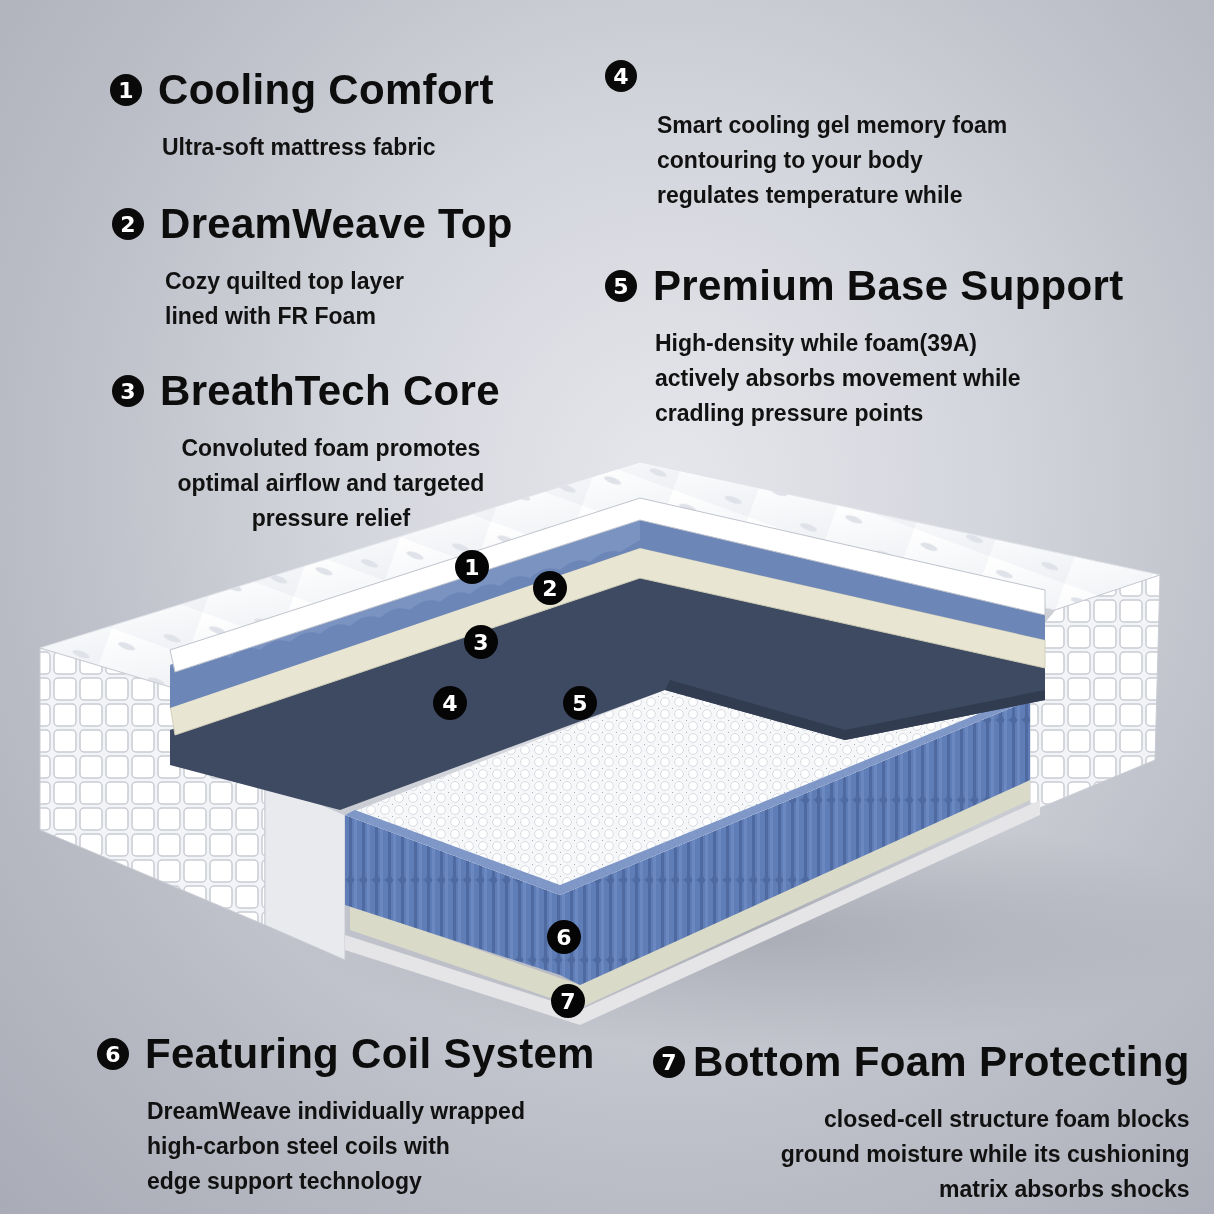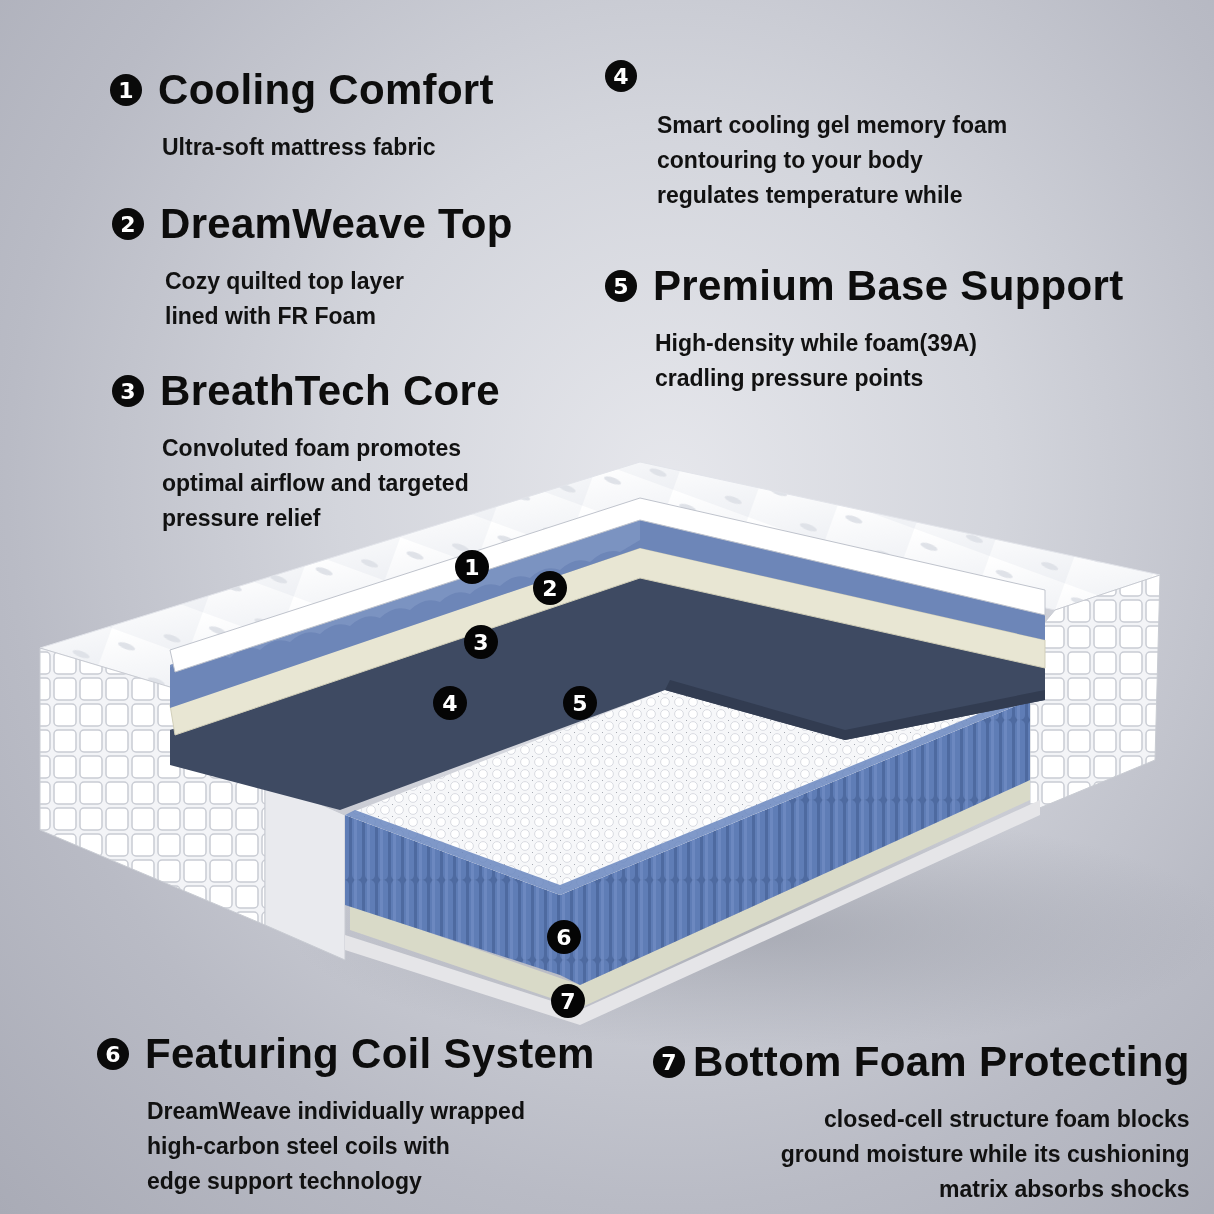--- a/index.html
+++ b/index.html
@@ -127,21 +127,21 @@
     <div>Cozy quilted top layer</div>
     <div>lined with FR Foam</div>
   </div>
 </div>
 
 <div class="feature" style="left:112px; top:367px;">
   <div class="head">
     <span class="num">3</span>
     <span class="title">BreathTech Core</span>
   </div>
-  <div class="desc" style="margin-left:50px;">
+  <div class="desc" style="margin-left:50px;text-align:center;">
     <div>Convoluted foam promotes</div>
     <div>optimal airflow and targeted</div>
     <div>pressure relief</div>
   </div>
 </div>
 
 <div class="feature" style="left:605px; top:70px;">
   <div class="head">
     <span class="num" style="margin-top:-10px;">4</span>
   </div>
@@ -152,20 +152,21 @@
   </div>
 </div>
 
 <div class="feature" style="left:605px; top:262px;">
   <div class="head">
     <span class="num">5</span>
     <span class="title">Premium Base Support</span>
   </div>
   <div class="desc" style="margin-left:50px;">
     <div>High-density while foam(39A)</div>
+    <div>actively absorbs movement while</div>
     <div>cradling pressure points</div>
   </div>
 </div>
 
 <div class="feature" style="left:97px; top:1030px;">
   <div class="head">
     <span class="num">6</span>
     <span class="title">Featuring Coil System</span>
   </div>
   <div class="desc" style="margin-left:50px;">

